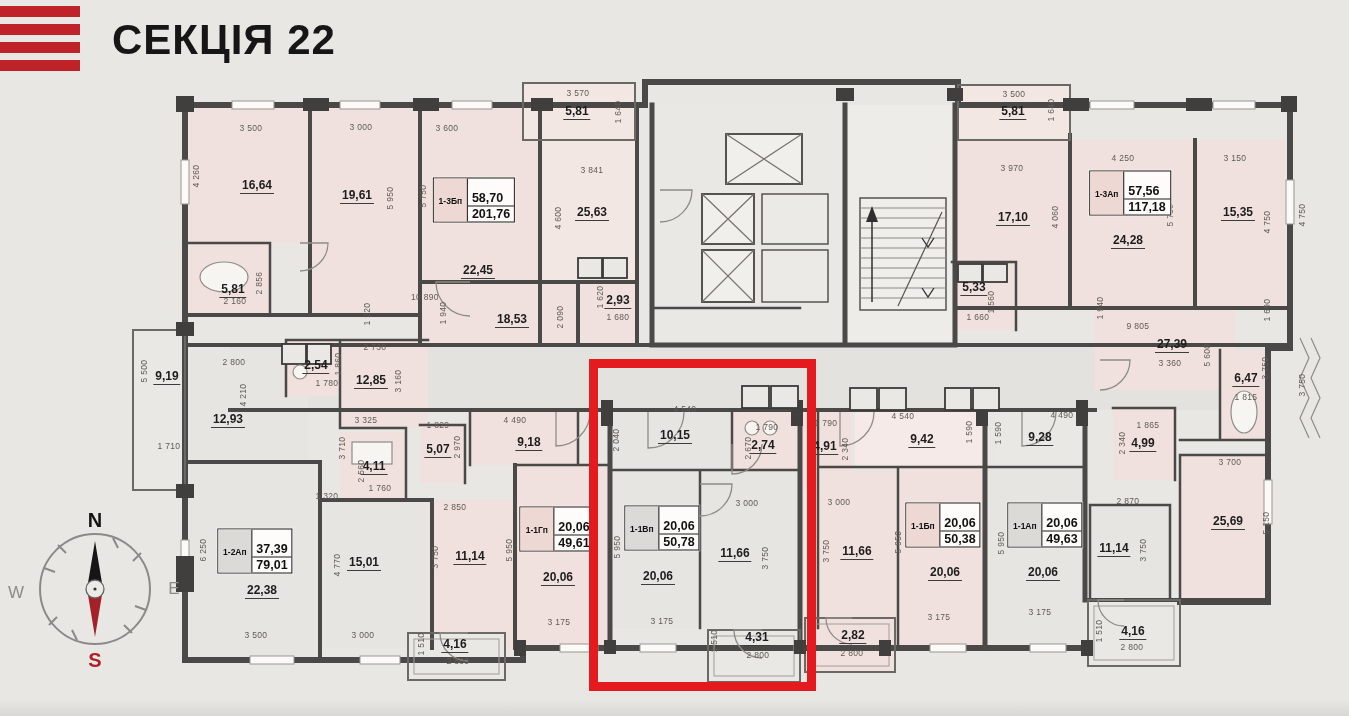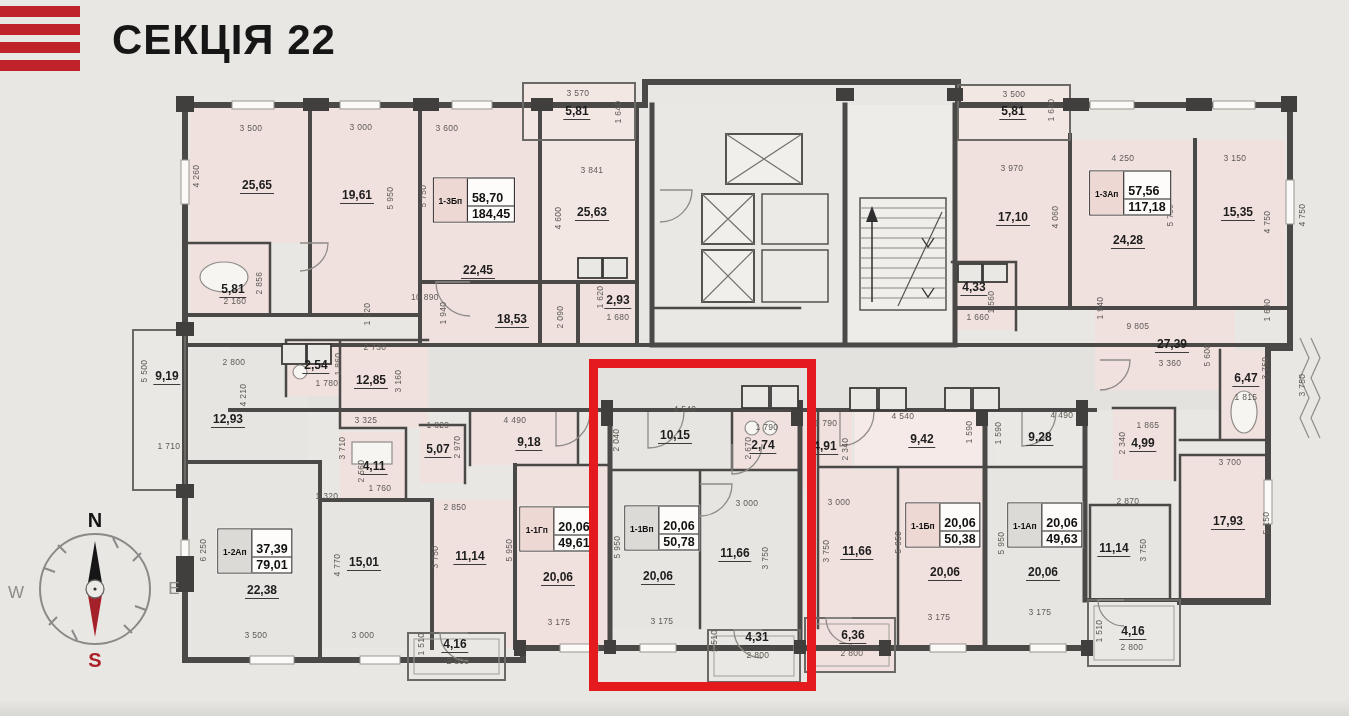--- a/index.html
+++ b/index.html
@@ -237,21 +237,21 @@
 
 <div class="cl n" style="left:95px;top:520px">N</div>
 <div class="cl s" style="left:95px;top:660px">S</div>
 <div class="cl we" style="left:16px;top:593px">W</div>
 <div class="cl we" style="left:174px;top:589px">E</div>
 
 <div class="apt" style="left:474px;top:200px">
       <div class="c pink">1-3Бп</div>
       <div class="n">
         <b>58,70</b>
-        <b>184,45</b>
+        <b>201,76</b>
       </div>
     </div>
 <div class="apt" style="left:1130px;top:193px">
       <div class="c pink">1-3Ап</div>
       <div class="n">
         <b>57,56</b>
         <b>117,18</b>
       </div>
     </div>
 <div class="apt" style="left:255px;top:551px">
@@ -283,56 +283,56 @@
       </div>
     </div>
 <div class="apt" style="left:1045px;top:525px">
       <div class="c gray">1-1Ап</div>
       <div class="n">
         <b>20,06</b>
         <b>49,63</b>
       </div>
     </div>
 
-<div class="lbl a" style="left:257px;top:186px">25,65</div>
+<div class="lbl a" style="left:257px;top:186px">16,64</div>
 <div class="lbl a" style="left:357px;top:196px">19,61</div>
 <div class="lbl a" style="left:233px;top:290px">5,81</div>
 <div class="lbl a" style="left:478px;top:271px">22,45</div>
 <div class="lbl a" style="left:592px;top:213px">25,63</div>
 <div class="lbl a" style="left:512px;top:320px">18,53</div>
 <div class="lbl a" style="left:618px;top:301px">2,93</div>
 <div class="lbl a" style="left:577px;top:112px">5,81</div>
 <div class="lbl a" style="left:1013px;top:112px">5,81</div>
 <div class="lbl a" style="left:1013px;top:218px">17,10</div>
 <div class="lbl a" style="left:1128px;top:241px">24,28</div>
 <div class="lbl a" style="left:1238px;top:213px">15,35</div>
-<div class="lbl a" style="left:974px;top:288px">4,33</div>
+<div class="lbl a" style="left:974px;top:288px">5,33</div>
 <div class="lbl a" style="left:167px;top:377px">9,19</div>
 <div class="lbl a" style="left:228px;top:420px">12,93</div>
 <div class="lbl a" style="left:316px;top:366px">2,54</div>
 <div class="lbl a" style="left:371px;top:381px">12,85</div>
 <div class="lbl a" style="left:374px;top:467px">4,11</div>
 <div class="lbl a" style="left:438px;top:450px">5,07</div>
 <div class="lbl a" style="left:529px;top:443px">9,18</div>
 <div class="lbl a" style="left:470px;top:557px">11,14</div>
 <div class="lbl a" style="left:558px;top:578px">20,06</div>
 <div class="lbl a" style="left:675px;top:436px">10,15</div>
 <div class="lbl a" style="left:763px;top:446px">2,74</div>
 <div class="lbl a" style="left:658px;top:577px">20,06</div>
 <div class="lbl a" style="left:735px;top:554px">11,66</div>
 <div class="lbl a" style="left:757px;top:638px">4,31</div>
 <div class="lbl a" style="left:825px;top:447px">4,91</div>
 <div class="lbl a" style="left:922px;top:440px">9,42</div>
 <div class="lbl a" style="left:857px;top:552px">11,66</div>
 <div class="lbl a" style="left:945px;top:573px">20,06</div>
-<div class="lbl a" style="left:853px;top:636px">6,36</div>
+<div class="lbl a" style="left:853px;top:636px">2,82</div>
 <div class="lbl a" style="left:1040px;top:438px">9,28</div>
 <div class="lbl a" style="left:1043px;top:573px">20,06</div>
 <div class="lbl a" style="left:1114px;top:549px">11,14</div>
-<div class="lbl a" style="left:1228px;top:522px">17,93</div>
+<div class="lbl a" style="left:1228px;top:522px">25,69</div>
 <div class="lbl a" style="left:1172px;top:345px">27,39</div>
 <div class="lbl a" style="left:1246px;top:379px">6,47</div>
 <div class="lbl a" style="left:1143px;top:444px">4,99</div>
 <div class="lbl a" style="left:455px;top:645px">4,16</div>
 <div class="lbl a" style="left:1133px;top:632px">4,16</div>
 <div class="lbl a" style="left:364px;top:563px">15,01</div>
 <div class="lbl a" style="left:262px;top:591px">22,38</div>
 
 <div class="lbl d" style="left:251px;top:128px">3 500</div>
 <div class="lbl d" style="left:361px;top:127px">3 000</div>

